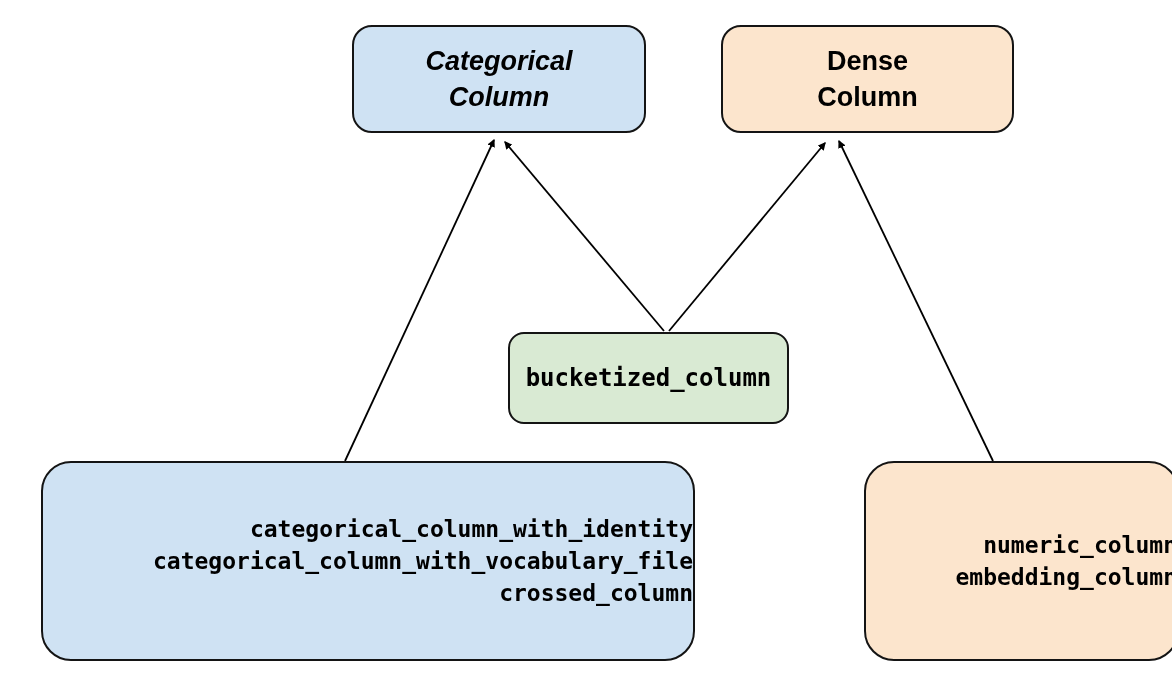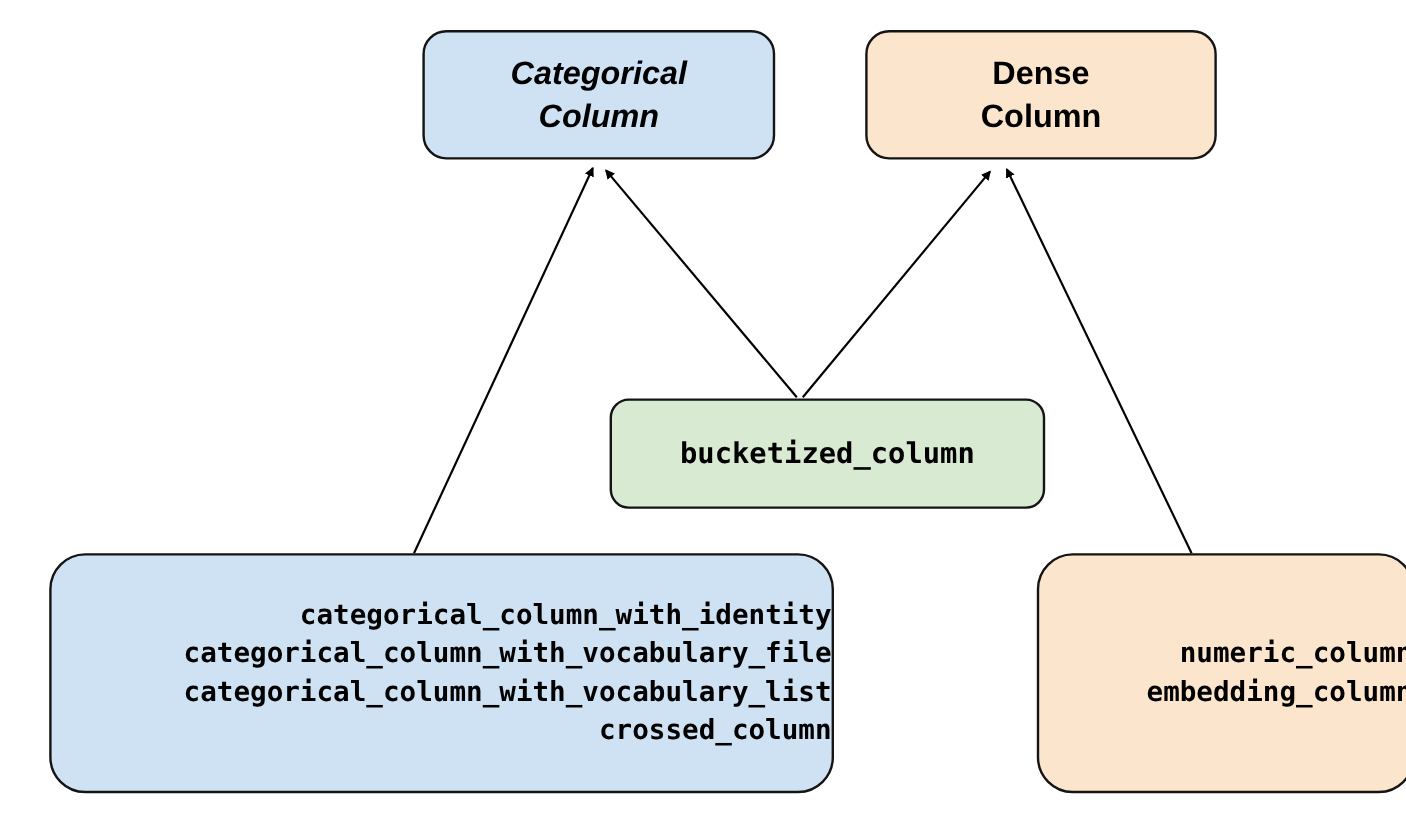--- a/index.html
+++ b/index.html
@@ -36,21 +36,21 @@
     border-radius: 20px;
   }
   .title-box .title-line { display: block; }
   .mono {
     font-family: "DejaVu Sans Mono", "Liberation Mono", monospace;
     font-weight: bold;
   }
   .box-categorical { left: 352px; top: 25px;  width: 294px; height: 108px; font-style: italic; }
   .box-dense       { left: 687px; top: 25px;  width: 293px; height: 108px; margin-left: 34px; }
   .box-bucketized  {
-    left: 508px; top: 332px; width: 363px; height: 92px;
+    left: 508px; top: 332px; width: 281px; height: 92px;
     border-radius: 16px;
     align-items: center;
     font-size: 24px;
   }
   .list-box {
     border-radius: 30px;
     align-items: flex-end;
     font-size: 23px;
     line-height: 32px;
     margin-left: 28px;
@@ -86,21 +86,20 @@
     <span class="title-line">Column</span>
   </div>
 
   <div class="box mono box-bucketized" style="background: rgb(217, 234, 211);">
     <span>bucketized_column</span>
   </div>
 
   <div class="box mono list-box box-cat-apis" style="background: rgb(207, 226, 243);">
     <span class="list-item">categorical_column_with_identity</span>
     <span class="list-item">categorical_column_with_vocabulary_file</span>
-    <span class="list-item">categorical_column_with_vocabulary_list</span>
     <span class="list-item">crossed_column</span>
   </div>
 
   <div class="box mono list-box box-dense-apis" style="background: rgb(252, 229, 205);">
     <span class="list-item">numeric_column</span>
     <span class="list-item">embedding_column</span>
   </div>
 
 </div>
 

